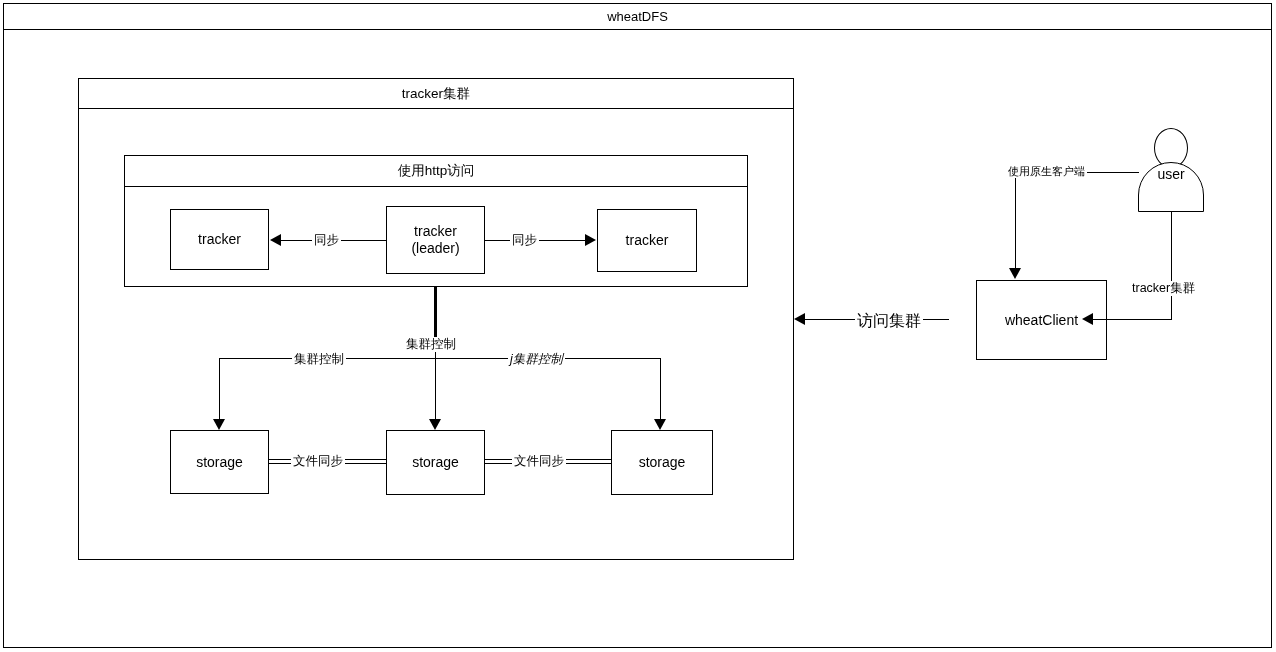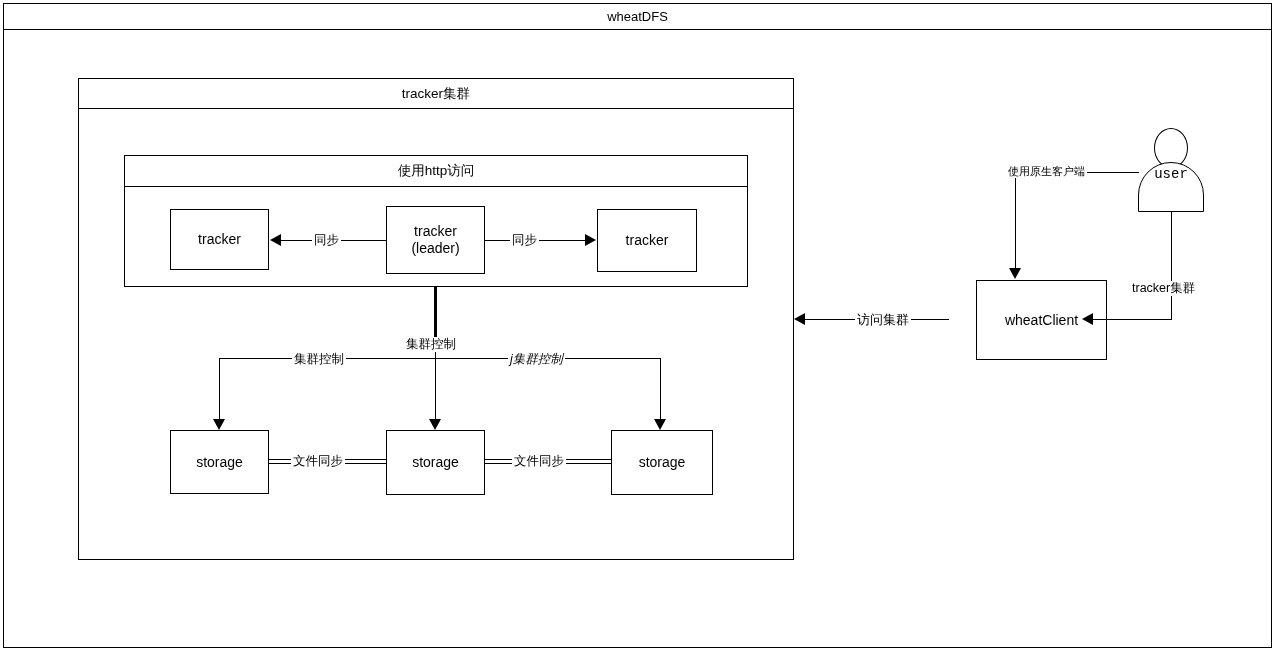--- a/index.html
+++ b/index.html
@@ -93,21 +93,21 @@
   }
   
   .dline {
     position: absolute;
     box-sizing: border-box;
     border-top: 1px solid #000000;
     border-bottom: 1px solid #000000;
     height: 5px;
   }
   
-  .actor { position: absolute; font-family: Liberation Mono, monospace; }
+  .actor { position: absolute; }
   .actor-head {
     position: absolute;
     box-sizing: border-box;
     border: 1.6px solid #000000;
     border-radius: 50%;
     background: #ffffff;
   }
   .actor-body {
     position: absolute;
     box-sizing: border-box;
@@ -204,15 +204,15 @@
   <div class="arrow arrow-down" style="left:1009px; top:268px;"></div>
   <div class="edge-label" style="left:1006px; top:165px; font-size:11px;">使用原生客户端</div>
 
   <div class="vline" style="left:1171px; top:212px; height:108px;"></div>
   <div class="hline" style="left:1093px; top:319px; width:78px;"></div>
   <div class="arrow arrow-left" style="left:1082px; top:313px;"></div>
   <div class="edge-label" style="left:1130px; top:281px; font-size:12.5px;">tracker集群</div>
 
   <div class="hline" style="left:805px; top:319px; width:144px;"></div>
   <div class="arrow arrow-left" style="left:794px; top:313px;"></div>
-  <div class="edge-label" style="left:855px; top:312px; font-size:13px;">访问集群</div>
+  <div class="edge-label" style="left:855px; top:312px; font-size:16px;">访问集群</div>
 
 </div>
 
 </body></html>

